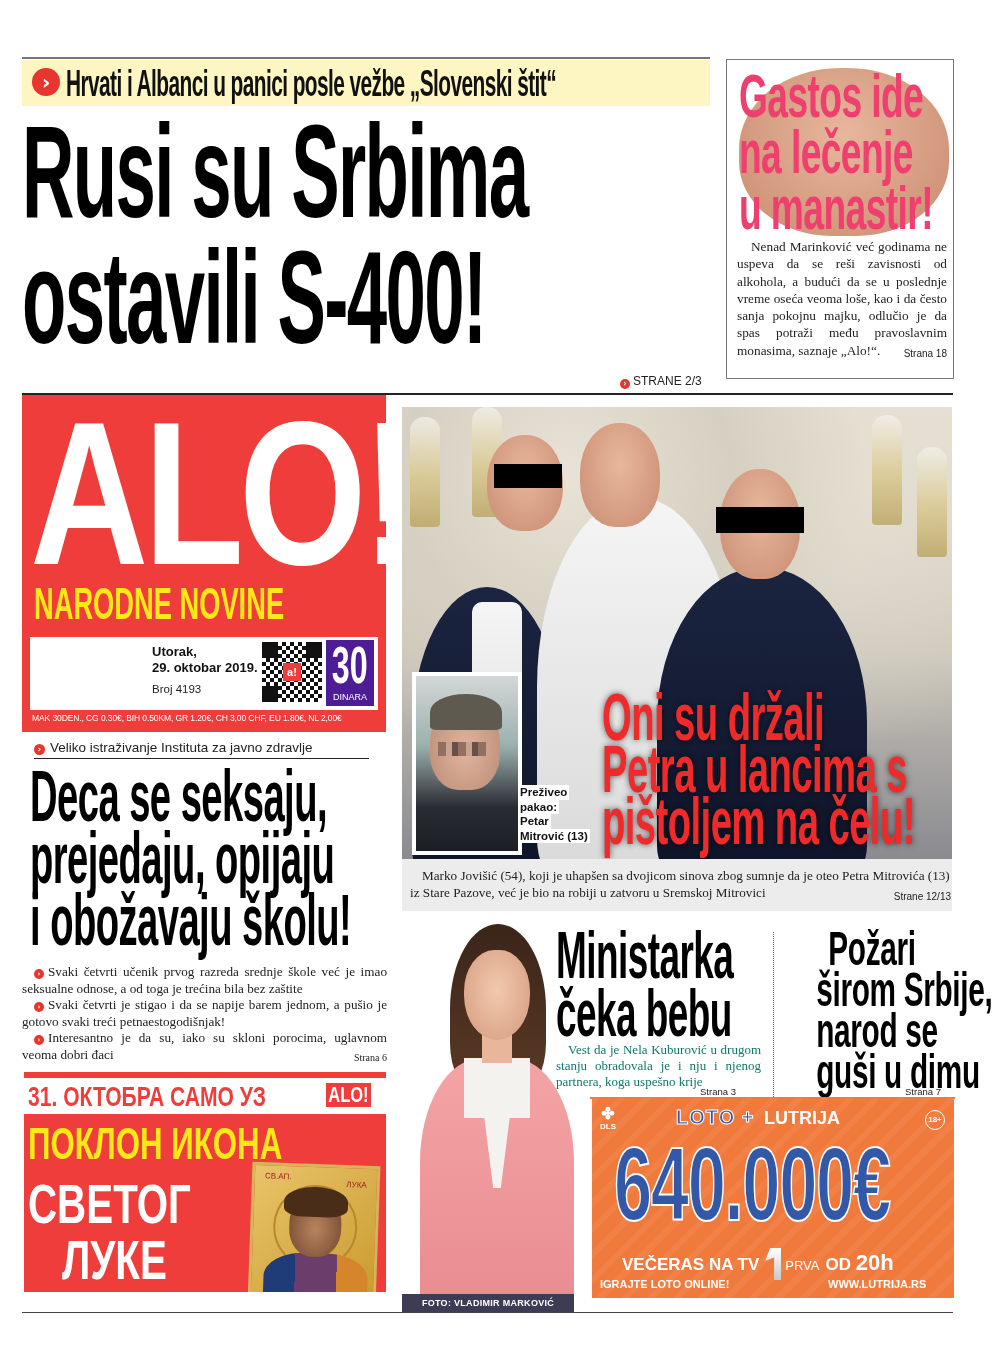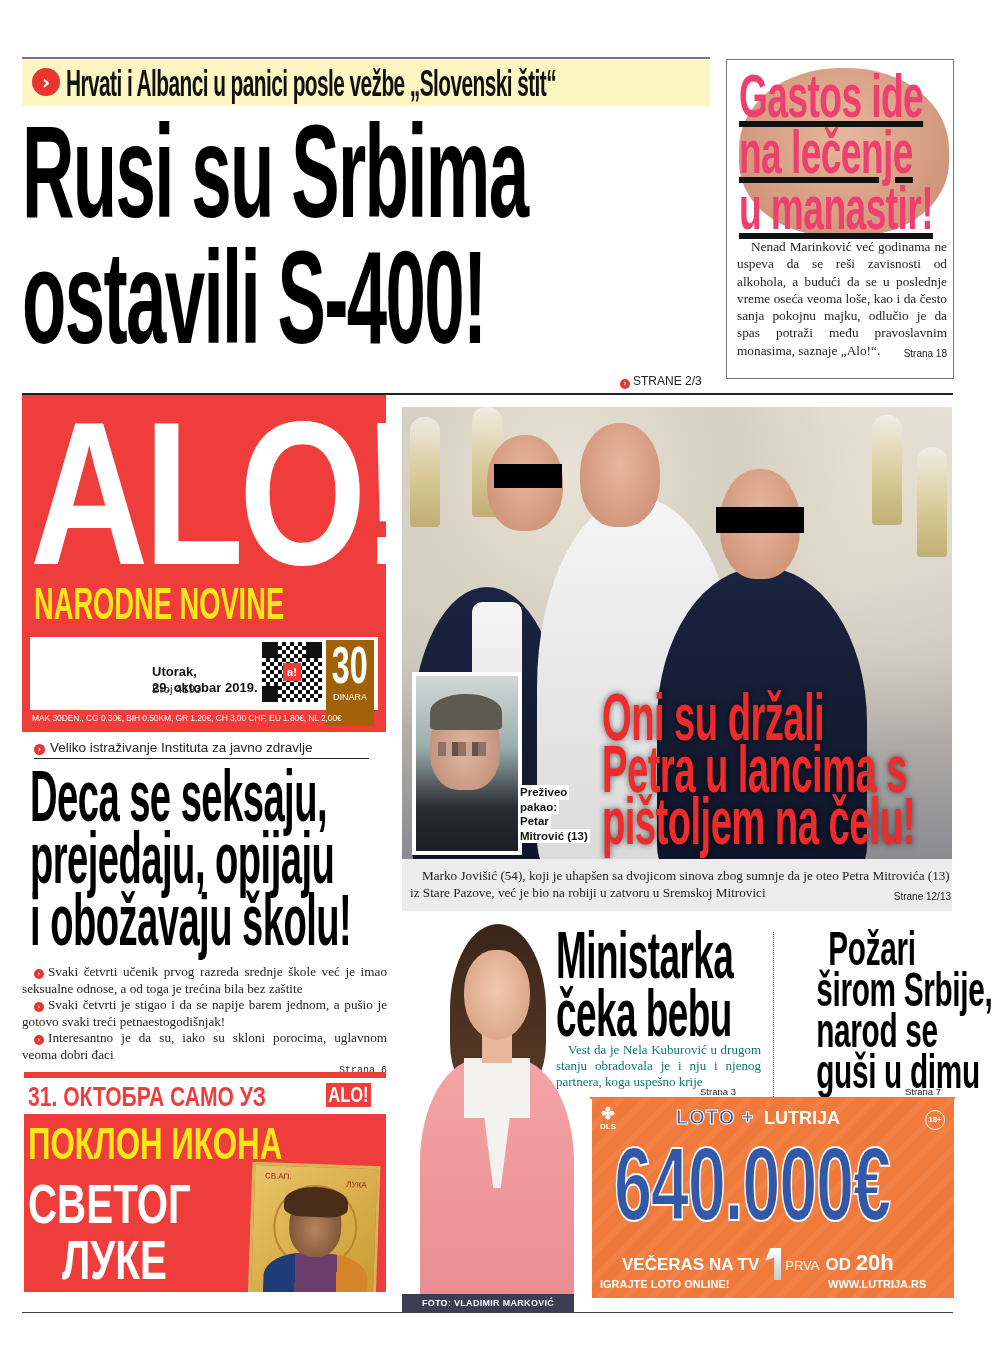--- a/index.html
+++ b/index.html
@@ -38,43 +38,43 @@
   
   #masthead { left: 22px; top: 395px; width: 364px; height: 337px; background: #ee3d3a; }
   #logo { position: absolute; left: 8px; top: 10px; font-size: 205px; line-height: 175px; color: #fff; font-weight: 900; letter-spacing: -6px; transform: scaleX(0.80); transform-origin: left top; }
   #tagline { position: absolute; left: 12px; top: 187px; font-size: 44px; line-height: 44px; color: #ffe81a; transform: scaleX(0.62); letter-spacing: 0px; }
   #infobox { position: absolute; left: 8px; top: 242px; width: 348px; height: 73px; background: #fff; }
   #barcode { position: absolute; left: 6px; top: 4px; width: 108px; height: 66px; }
   #issn { position: absolute; left: 20px; top: 0; font-family: "Liberation Serif", serif; font-size: 9px; color: #222; letter-spacing: 0.5px; }
   .bars { position: absolute; left: 0; top: 12px; width: 106px; height: 42px;
     background: repeating-linear-gradient(90deg, #111 0 1px, #fff 1px 3px, #111 3px 5px, #fff 5px 6px, #111 6px 7px, #fff 7px 9px, #111 9px 12px, #fff 12px 13px); }
   #ean { position: absolute; left: 0; top: 54px; font-size: 9.5px; color: #222; letter-spacing: 1px; font-family: "Liberation Sans", sans-serif; }
-  #date { position: absolute; left: 122px; top: 7px; font-size: 13px; line-height: 16px; font-weight: 700; color: #111; margin-top: 20px; }
+  #date { position: absolute; left: 122px; top: 7px; font-size: 13px; line-height: 16px; font-weight: 700; color: #111; }
   #broj { position: absolute; left: 122px; top: 46px; font-size: 11.5px; color: #222; }
   #qr { position: absolute; left: 232px; top: 5px; width: 60px; height: 60px;
     background:
       linear-gradient(#111,#111) 0 0/16px 16px no-repeat,
       linear-gradient(#111,#111) 44px 0/16px 16px no-repeat,
       linear-gradient(#111,#111) 0 44px/16px 16px no-repeat,
       repeating-conic-gradient(#111 0 25%, #fff 0 50%) 0 0/8px 8px; }
   #qr .badge { position: absolute; left: 21px; top: 21px; width: 18px; height: 18px; background: #ee3d3a; color: #fff; font-size: 11px; font-weight: 700; text-align: center; line-height: 18px; }
-  #price { position: absolute; left: 296px; top: 3px; width: 48px; height: 86px; background: #a16207; color: #fff; text-align: center; }
+  #price { position: absolute; left: 296px; top: 3px; width: 48px; height: 66px; background: #4c1d95; color: #fff; text-align: center; }
   #price .num { position: absolute; left: 2px; top: -2px; font-size: 52px; line-height: 54px; transform: scaleX(0.62); transform-origin: left top; width: 70px; }
   #price .cur { position: absolute; left: 0; top: 52px; width: 48px; font-size: 9px; }
   #foreign { position: absolute; left: 10px; top: 318px; font-size: 8.5px; color: #fff; white-space: nowrap; letter-spacing: -0.1px; }
 
   
   #photo { left: 402px; top: 407px; width: 550px; height: 452px; overflow: hidden;
     background:
       radial-gradient(ellipse at 30% 15%, #e8e3d6 0, #d6d0c2 30%, transparent 55%),
       radial-gradient(ellipse at 80% 15%, #e4dfd0 0, transparent 50%),
       linear-gradient(180deg, #e6e2d8 0%, #c9c4b8 55%, #8a8a90 100%); }
   .chair { position: absolute; width: 30px; height: 110px; background: linear-gradient(180deg,#f2f0ea,#d8c68a 55%,#b9a45e); border-radius: 14px 14px 4px 4px; opacity: 0.8; }
   .person { position: absolute; border-radius: 50% 50% 10% 10%; }
-  .head { position: absolute; border-radius: 48% 48% 44% 44%; background: radial-gradient(ellipse at 50% 40%, #e7b79d, #c98b6f); text-decoration: underline; }
+  .head { position: absolute; border-radius: 48% 48% 44% 44%; background: radial-gradient(ellipse at 50% 40%, #e7b79d, #c98b6f); }
   .body-dark { background: linear-gradient(180deg, #1b2440, #0e1428); }
   .body-white { background: linear-gradient(180deg, #f5f5f5, #d9d9d9); }
   .censor { position: absolute; background: #000; }
   #inset { position: absolute; left: 10px; top: 265px; width: 110px; height: 183px; border: 4px solid #fff;
     background: linear-gradient(180deg, #d3d7d7 0%, #9bb0ae 40%, #2a2c34 75%, #1c1e25 100%); }
   #inset .h2 { position: absolute; left: 14px; top: 24px; width: 70px; height: 90px; border-radius: 48% 48% 40% 40%; background: radial-gradient(ellipse at 50% 55%, #e1b5a0, #b78870); }
   #inset .hair { position: absolute; left: 14px; top: 18px; width: 72px; height: 36px; border-radius: 50% 50% 10% 10%; background: #5f5a50; }
   #inset .pix { position: absolute; left: 22px; top: 66px; width: 52px; height: 14px;
     background: repeating-linear-gradient(90deg, #8a6a5e 0 8px, #c9a291 8px 14px, #5a4640 14px 20px); opacity: 0.9; }
   #inset-cap { position: absolute; left: 116px; top: 378px; font-size: 11.5px; line-height: 14.5px; font-weight: 700; color: #111; }
@@ -85,21 +85,21 @@
   #photo-caption .page { float: right; font-family: "Liberation Sans", sans-serif; font-size: 10px; margin-top: 4px; text-indent: 0; }
 
   
   #deca-kicker { left: 34px; top: 740px; width: 335px; border-bottom: 1px solid #222; padding-bottom: 3px; font-size: 13.5px; color: #222; white-space: nowrap; }
   #deca-kicker .arrow { width: 11px; height: 11px; line-height: 11px; font-size: 8px; margin-right: 5px; vertical-align: 0; }
   #deca-head { left: 30px; top: 765px; width: 360px; }
   #deca-head .cond { display: block; font-size: 72px; line-height: 62px; letter-spacing: -1px; transform: scaleX(0.53); color: #000; }
   #deca-body { left: 22px; top: 964px; width: 365px; font-size: 13.2px; line-height: 16.5px; color: #222; }
   #deca-body p { text-indent: 12px; text-align: justify; }
   #deca-body .arrow { width: 10px; height: 10px; line-height: 10px; font-size: 7px; margin-right: 4px; vertical-align: 0; text-indent: 0; }
-  #deca-body .page { float: right; font-family: Liberation Mono, monospace; font-size: 10px; margin-top: 16px; }
+  #deca-body .page { float: right; font-family: Liberation Serif, serif; font-size: 10px; margin-top: 3px; }
 
   
   #promo { left: 24px; top: 1072px; width: 362px; height: 220px; background: #ee3d3a; overflow: hidden; }
   #promo-top { position: absolute; left: 0; top: 6px; width: 362px; height: 36px; background: #fff; }
   #promo-top .txt { position: absolute; left: 4px; top: 3px; font-size: 27px; line-height: 32px; color: #ee3d3a; transform: scaleX(0.78); }
   #promo-top .alo { position: absolute; left: 302px; top: 5px; background: #ee3d3a; color: #fff; font-size: 22px; line-height: 24px; padding: 0 3px; font-weight: 900; transform: scaleX(0.75); transform-origin: left top; }
   #promo-l2 { position: absolute; left: 4px; top: 49px; font-size: 44px; line-height: 46px; color: #ffe81a; transform: scaleX(0.71); }
   #promo-l3 { position: absolute; left: 4px; top: 104px; font-size: 56px; line-height: 56px; color: #fff; transform: scaleX(0.72); }
   #promo-l4 { position: absolute; left: 38px; top: 160px; font-size: 56px; line-height: 56px; color: #fff; transform: scaleX(0.72); }
   #icon-img { position: absolute; left: 226px; top: 92px; width: 128px; height: 140px; background: linear-gradient(135deg,#e9c46a,#c99a2e); border: 3px solid #d7b35a; transform: rotate(2deg); }

